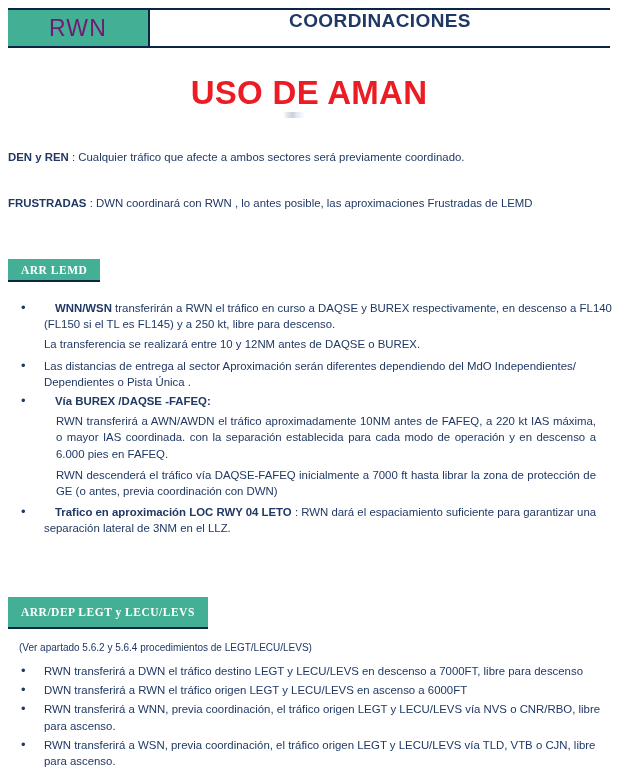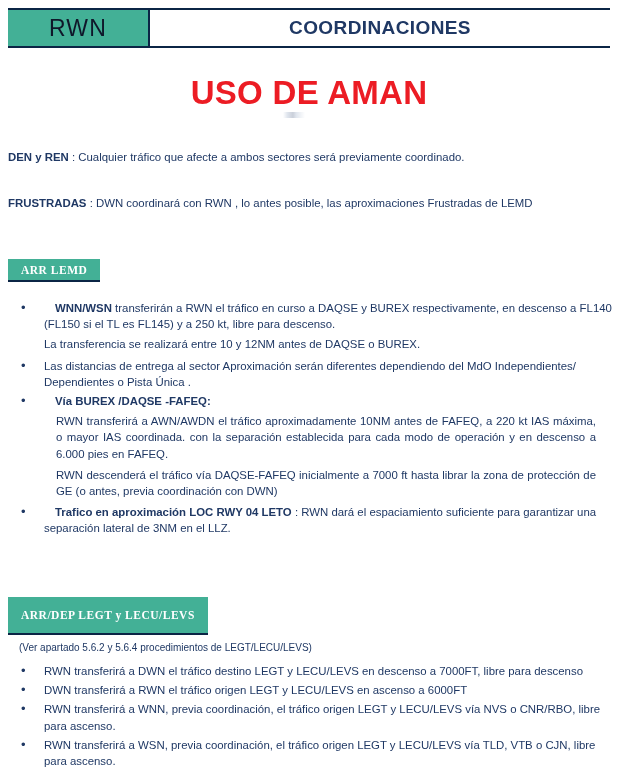--- a/index.html
+++ b/index.html
@@ -29,29 +29,29 @@
   }
   .header-tab {
     width: 142px;
     background: #43B096;
     border-right: 2px solid #0B2545;
     display: flex;
     align-items: center;
     justify-content: center;
   }
   .header-tab-label {
-    color: #0f172a;
+    color: #701a75;
     font-size: 23px;
     font-weight: 400;
     letter-spacing: 1.2px;
   }
   .header-title-wrap {
     flex: 1;
     display: flex;
-    align-items: center;
+    align-items: flex-start;
     justify-content: center;
   }
   .header-title {
     color: #1F3864;
     font-size: 19px;
     font-weight: 700;
     letter-spacing: 0.4px;
   }
 
   
@@ -95,21 +95,21 @@
     color: #ffffff;
     font-size: 11.5px;
     font-weight: 700;
     letter-spacing: 0.5px;
     display: flex;
     align-items: center;
     padding: 0 13px;
     font-family: Liberation Serif, serif;
   }
   .badge.b1 { left: 8px; top: 259px; height: 23px; }
-  .badge.b2 { left: 8px; top: 597px; height: 38px; }
+  .badge.b2 { left: 8px; top: 597px; height: 32px; }
 
   
   .block {
     position: absolute;
     left: 8px;
     width: 604px;
   }
   .block.b1 { top: 300px; }
   .block.b2 { top: 663px; }
 

